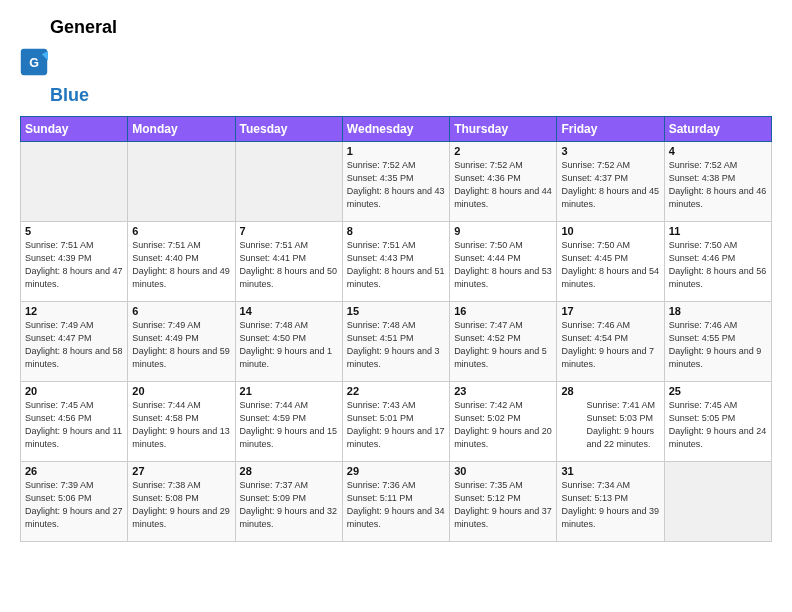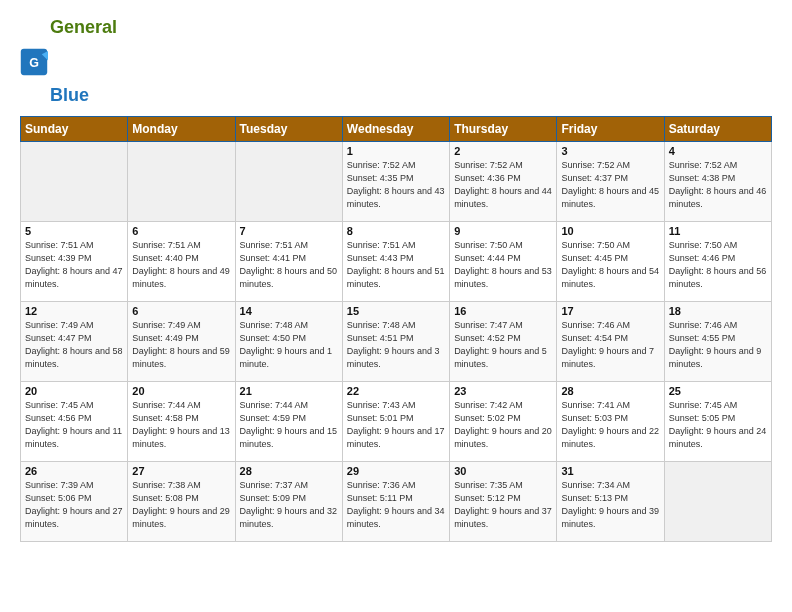--- a/index.html
+++ b/index.html
@@ -21,21 +21,21 @@
       margin-bottom: 10px;
     }
     .logo {
       display: flex;
       align-items: center;
       gap: 0;
     }
     .logo-text {
       font-size: 18px;
       font-weight: bold;
-      color: #4d7c0f;
+      color: #000000;
       line-height: 1.1;
     }
     .logo-icon {
       width: 28px;
       height: 28px;
       margin-right: 2px;
     }
     .title-block {
       text-align: right;
     }
@@ -48,21 +48,21 @@
       font-size: 15px;
       font-weight: normal;
       color: #333;
     }
     table {
       width: 100%;
       border-collapse: collapse;
       table-layout: fixed;
     }
     thead tr th {
-      background: #a16207;
+      background: #8b5cf6;
       color: #fff;
       font-size: 12px;
       font-weight: bold;
       padding: 5px 4px;
       text-align: left;
       border: 1px solid #1a5fa0;
     }
     tbody tr td {
       border: 1px solid #ccc;
       vertical-align: top;
@@ -268,21 +268,21 @@
 Daylight: 9 hours and 17 minutes.</div>
           </td>
           <td>
             <div class="day-num">23</div>
             <div class="day-info" style="white-space: pre-line;">Sunrise: 7:42 AM
 Sunset: 5:02 PM
 Daylight: 9 hours and 20 minutes.</div>
           </td>
           <td>
             <div class="day-num">28</div>
-            <div class="day-info" style="white-space: pre-line;">Sunrise: 7:41 AM
+            <div class="day-info" style="white-space: pre-line; margin-left: 25px;">Sunrise: 7:41 AM
 Sunset: 5:03 PM
 Daylight: 9 hours and 22 minutes.</div>
           </td>
           <td>
             <div class="day-num">25</div>
             <div class="day-info" style="white-space: pre-line;">Sunrise: 7:45 AM
 Sunset: 5:05 PM
 Daylight: 9 hours and 24 minutes.</div>
           </td>
         </tr>

